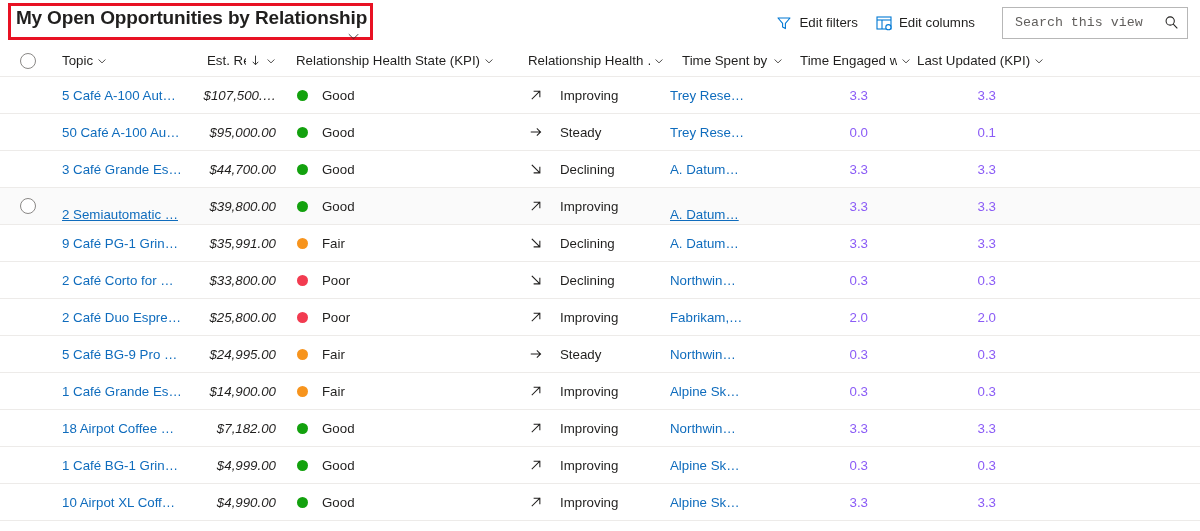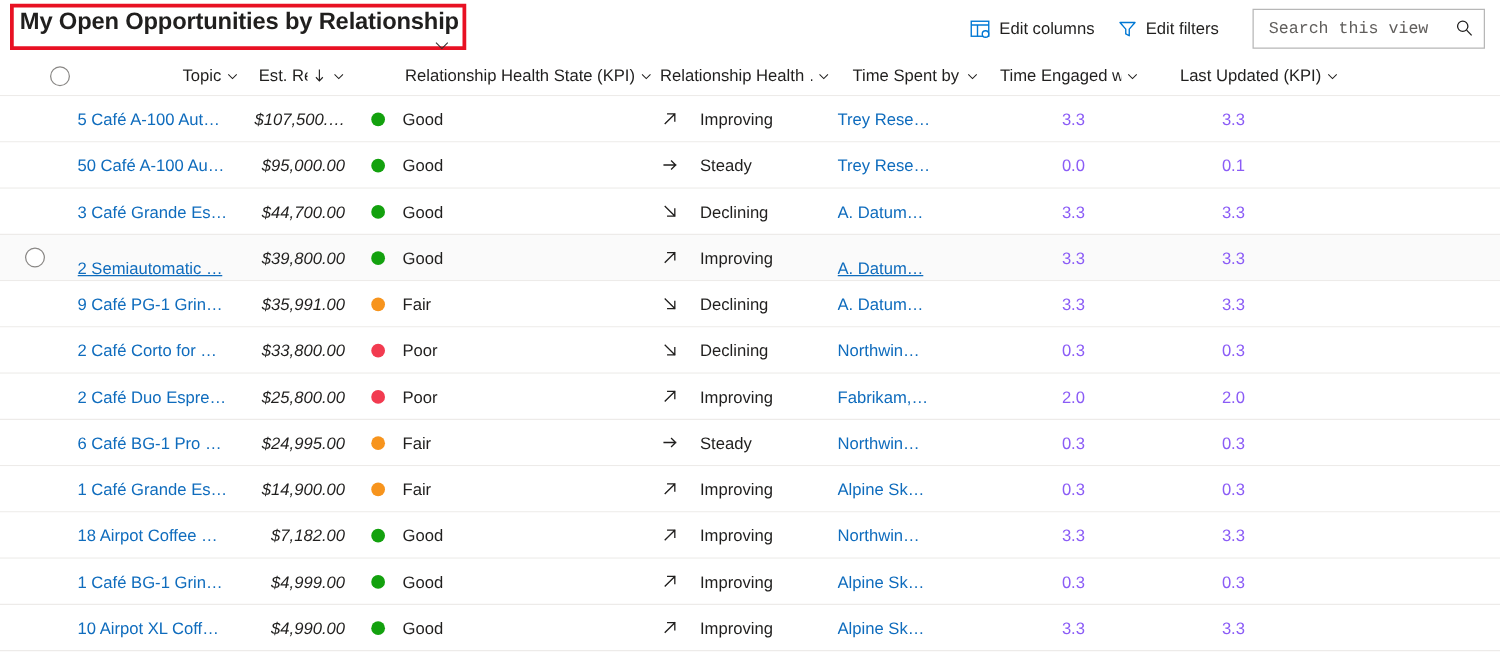--- a/index.html
+++ b/index.html
@@ -115,21 +115,20 @@
   .grid-header .hcell {
     display: flex;
     align-items: center;
     gap: 4px;
     font-size: 13.3px;
     color: #201f1e;
     white-space: nowrap;
     overflow: hidden;
     height: 32px;
     padding-right: 6px;
-    justify-content: flex-end;
   }
   .hcell .hlabel { overflow: hidden; text-overflow: clip; white-space: nowrap; }
   .hcell .hchev { color: #201f1e; display: flex; align-items: center; flex: 0 0 auto; }
   .hcell .hsort { color: #201f1e; display: flex; align-items: center; flex: 0 0 auto; margin-right: 1px; }
 
   .row {
     display: flex;
     align-items: center;
     height: 37px;
     border-bottom: 1px solid #edebe9;
@@ -218,36 +217,36 @@
         <path d="M2.2 5.1 L8 10.9 L13.8 5.1" fill="none" stroke="currentColor" stroke-width="1.1"></path>
       </svg>
     </span>
   </div>
 
   <div class="cmd-right">
 
     <button class="cmd-btn">
       <span class="glyph">
         <svg width="16" height="16" viewBox="0 0 16 16" aria-hidden="true">
+          <path d="M2 3 H14 L9.4 8.3 V13.6 L6.6 12.1 V8.3 Z" fill="none" stroke="#0078d4" stroke-width="1.1" stroke-linejoin="round"></path>
+        </svg>
+      </span>
+      <span>Edit filters</span>
+    </button>
+
+    <button class="cmd-btn">
+      <span class="glyph">
+        <svg width="16" height="16" viewBox="0 0 16 16" aria-hidden="true">
           <rect x="1" y="2" width="14" height="12" fill="none" stroke="#0078d4" stroke-width="1.1"></rect>
           <line x1="1" y1="5" x2="15" y2="5" stroke="#0078d4" stroke-width="1.1"></line>
           <line x1="6" y1="5" x2="6" y2="14" stroke="#0078d4" stroke-width="1.1"></line>
           <circle cx="12.4" cy="12.2" r="2.6" fill="#ffffff" stroke="#0078d4" stroke-width="1.1"></circle>
         </svg>
       </span>
       <span>Edit columns</span>
-    </button>
-
-    <button class="cmd-btn">
-      <span class="glyph">
-        <svg width="16" height="16" viewBox="0 0 16 16" aria-hidden="true">
-          <path d="M2 3 H14 L9.4 8.3 V13.6 L6.6 12.1 V8.3 Z" fill="none" stroke="#0078d4" stroke-width="1.1" stroke-linejoin="round"></path>
-        </svg>
-      </span>
-      <span>Edit filters</span>
     </button>
 
     <div class="searchbox">
       <input type="text" placeholder="Search this view" value="" style="">
       <span class="search-glyph">
         <svg width="15" height="15" viewBox="0 0 16 16" aria-hidden="true">
           <circle cx="6.6" cy="6.4" r="4.4" fill="none" stroke="currentColor" stroke-width="1.1"></circle>
           <line x1="9.9" y1="9.7" x2="14.2" y2="14.2" stroke="currentColor" stroke-width="1.1"></line>
         </svg>
       </span>
@@ -589,21 +588,21 @@
         </div>
         <div class="cell col-lastup">
           <span class="num-val"></span>
         </div>
       </div>
       <div class="row">
         <div class="cell col-check">
           <span class="radio hidden"></span>
         </div>
         <div class="cell col-topic">
-          <a class="link">6 Café BG-1 Pro …</a>
+          <a class="link">5 Café BG-9 Pro …</a>
         </div>
         <div class="cell col-est">
           <span class="money">$24,995.00</span>
         </div>
         <div class="cell col-gap1"></div>
         <div class="cell col-health">
           <span class="dot" style="background:#f7941d"></span>
           <span class="health-text">Fair</span>
         </div>
         <div class="cell col-trend">

